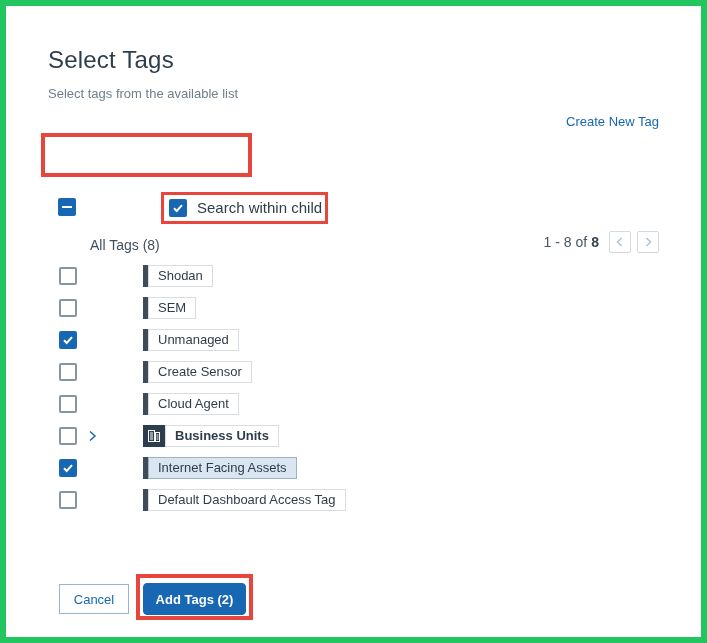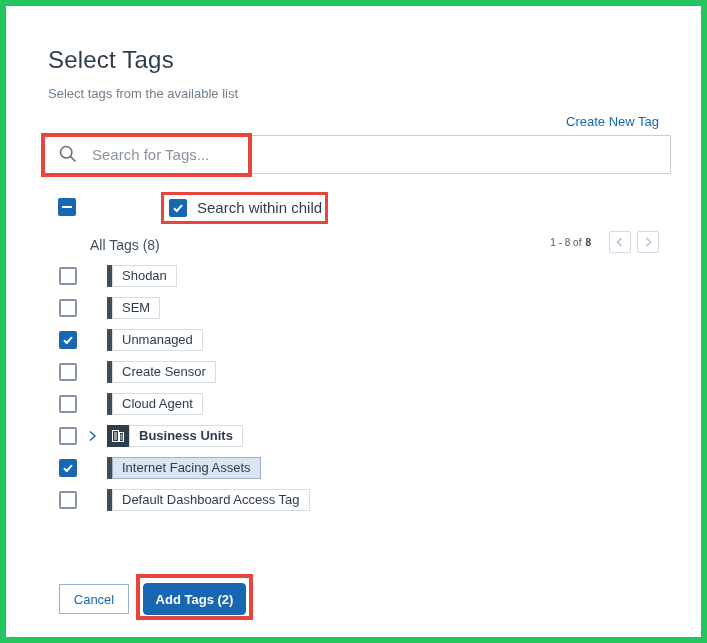--- a/index.html
+++ b/index.html
@@ -27,28 +27,28 @@
   .cb.checked,.cb.indeterminate{background:var(--accent-blue);border-color:var(--accent-blue);}
   .cb .dash{width:10px;height:2.5px;background:#fff;border-radius:.5px;}
 
   .filters{position:absolute;left:52px;top:191px;height:22px;}
   .cb-all{position:absolute;left:0;top:1px;}
   .all-label{position:absolute;left:32px;top:4px;font-size:14px;color:#42505d;white-space:nowrap;margin-top:36px;}
   .cb-child{position:absolute;left:111px;top:2px;}
   .child-label{position:absolute;left:139px;top:2px;font-size:15px;color:var(--text-dark);white-space:nowrap;}
 
   .pagination{position:absolute;top:225px;right:42px;height:22px;display:flex;align-items:center;}
-  .pg-text{font-size:10px;color:#4a5663;margin-right:12px;white-space:nowrap;}
+  .pg-text{font-size:14px;color:#4a5663;margin-right:4px;white-space:nowrap;}
   .pg-text b{margin-left:4px;color:#37424e;}
   .pg-btn{width:22px;height:22px;border:1px solid #d3d9de;border-radius:2px;background:#fff;display:inline-flex;align-items:center;justify-content:center;margin-left:6px;cursor:default;padding:0;}
 
   .tag-list{position:absolute;left:53px;top:254px;}
   .tag-row{display:flex;align-items:center;height:32px;}
   .slot{width:30px;display:inline-flex;align-items:center;justify-content:center;flex:none;}
-  .chip{display:inline-flex;align-items:flex-end;cursor:pointer;}
+  .chip{display:inline-flex;align-items:flex-end;cursor:pointer;margin-left:36px;}
   .bar{width:5px;height:22px;background:var(--chip-bar);flex:none;}
   .tile{width:22px;height:22px;background:var(--text-dark);display:inline-flex;align-items:center;justify-content:center;flex:none;}
   .chip-label{border:1px solid #d8dde2;background:#fff;color:var(--text-dark);font-size:13px;padding:3px 9px;white-space:nowrap;line-height:14px;}
   .chip-label.hl{background:var(--highlight-chip-bg);border-color:#9db2c4;}
   .chip-label.bold{font-weight:700;}
 
   .btn-cancel{position:absolute;left:53px;top:578px;width:70px;height:30px;background:#fff;border:1px solid #9cb3cc;border-radius:0;color:var(--accent-blue);font-size:13px;font-family:Liberation Sans, sans-serif;cursor:pointer;}
   .btn-add{position:absolute;left:137px;top:577px;width:103px;height:32px;background:var(--accent-blue);border:1px solid var(--accent-blue);border-radius:4px;color:#fff;font-size:13px;font-weight:700;font-family:"Liberation Sans",sans-serif;cursor:pointer;}
 
   .anno{position:absolute;border:4px solid var(--annotation-red);pointer-events:none;z-index:6;}
@@ -58,27 +58,20 @@
 </style>
 </head>
 <body>
 
 <div class="frame">
 
   <div class="title">Select Tags</div>
   <div class="subtitle">Select tags from the available list</div>
   <a class="create-link">Create New Tag</a>
 
-  <div class="search-wrap">
-    <input class="search-input" type="text" placeholder="Search for Tags..." style="">
-    <svg class="search-icon" viewBox="0 0 20 20">
-      <circle cx="8.2" cy="8.2" r="5.7" fill="none" stroke="#5f6b76" stroke-width="1.5"></circle>
-      <line x1="12.6" y1="12.6" x2="17.5" y2="17.5" stroke="#5f6b76" stroke-width="1.5"></line>
-    </svg>
-  </div>
 
   <div class="filters">
     <span class="cb cb-all indeterminate">
         <span class="dash"></span>
       </span>
     <span class="all-label">All Tags (8)</span>
     <span class="cb cb-child checked">
         <svg width="12" height="12" viewBox="0 0 12 12">
           <path d="M2 6.3 L4.7 9 L10 3.2" fill="none" stroke="#fff" stroke-width="2"></path>
         </svg>

